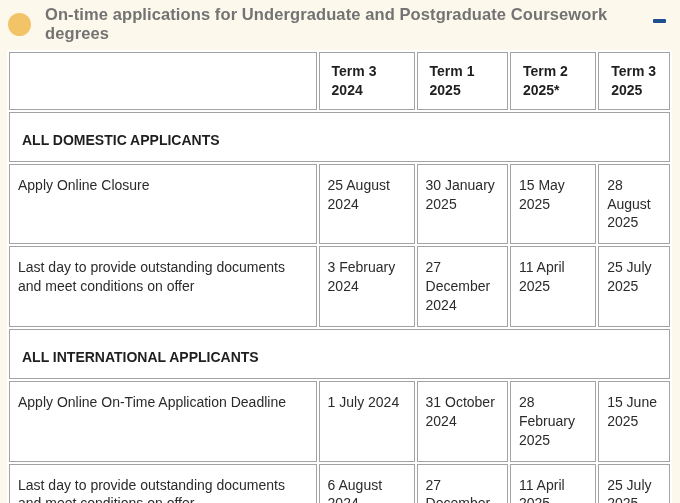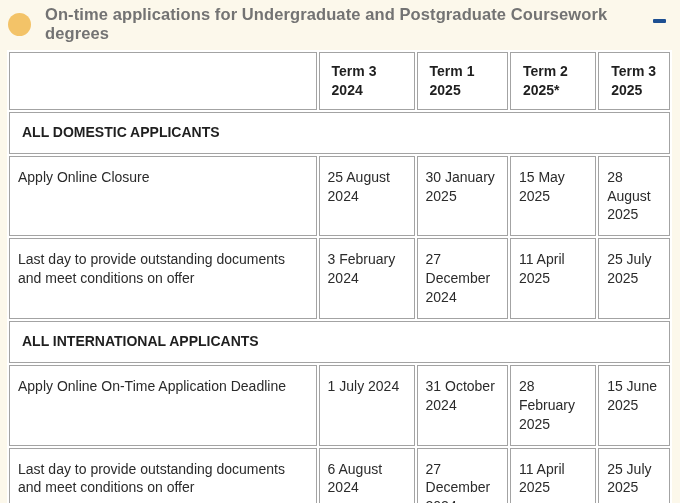--- a/index.html
+++ b/index.html
@@ -54,21 +54,21 @@
     text-align:left;
     vertical-align:top;
     color:#2b2b2b;
     overflow:hidden;
   }
   th{font-weight:bold;color:#1f1f1f;padding-top:9px;padding-bottom:9px;}
   tr.head-row th{height:14px;vertical-align:middle;}
   tr.section-row td{
     font-weight:bold;color:#1f1f1f;
     height:15px;
-    padding-top:10px;padding-bottom:11px;
+    padding-top:18px;padding-bottom:11px;
     vertical-align:middle;
   }
   tr.data-row td{height:33px;padding-left:8px;}
 </style>
 </head>
 <body>
 
 <div class="acc-header">
   <span class="bullet"></span>
   <span class="acc-title">On-time applications for Undergraduate and Postgraduate Coursework degrees</span>

